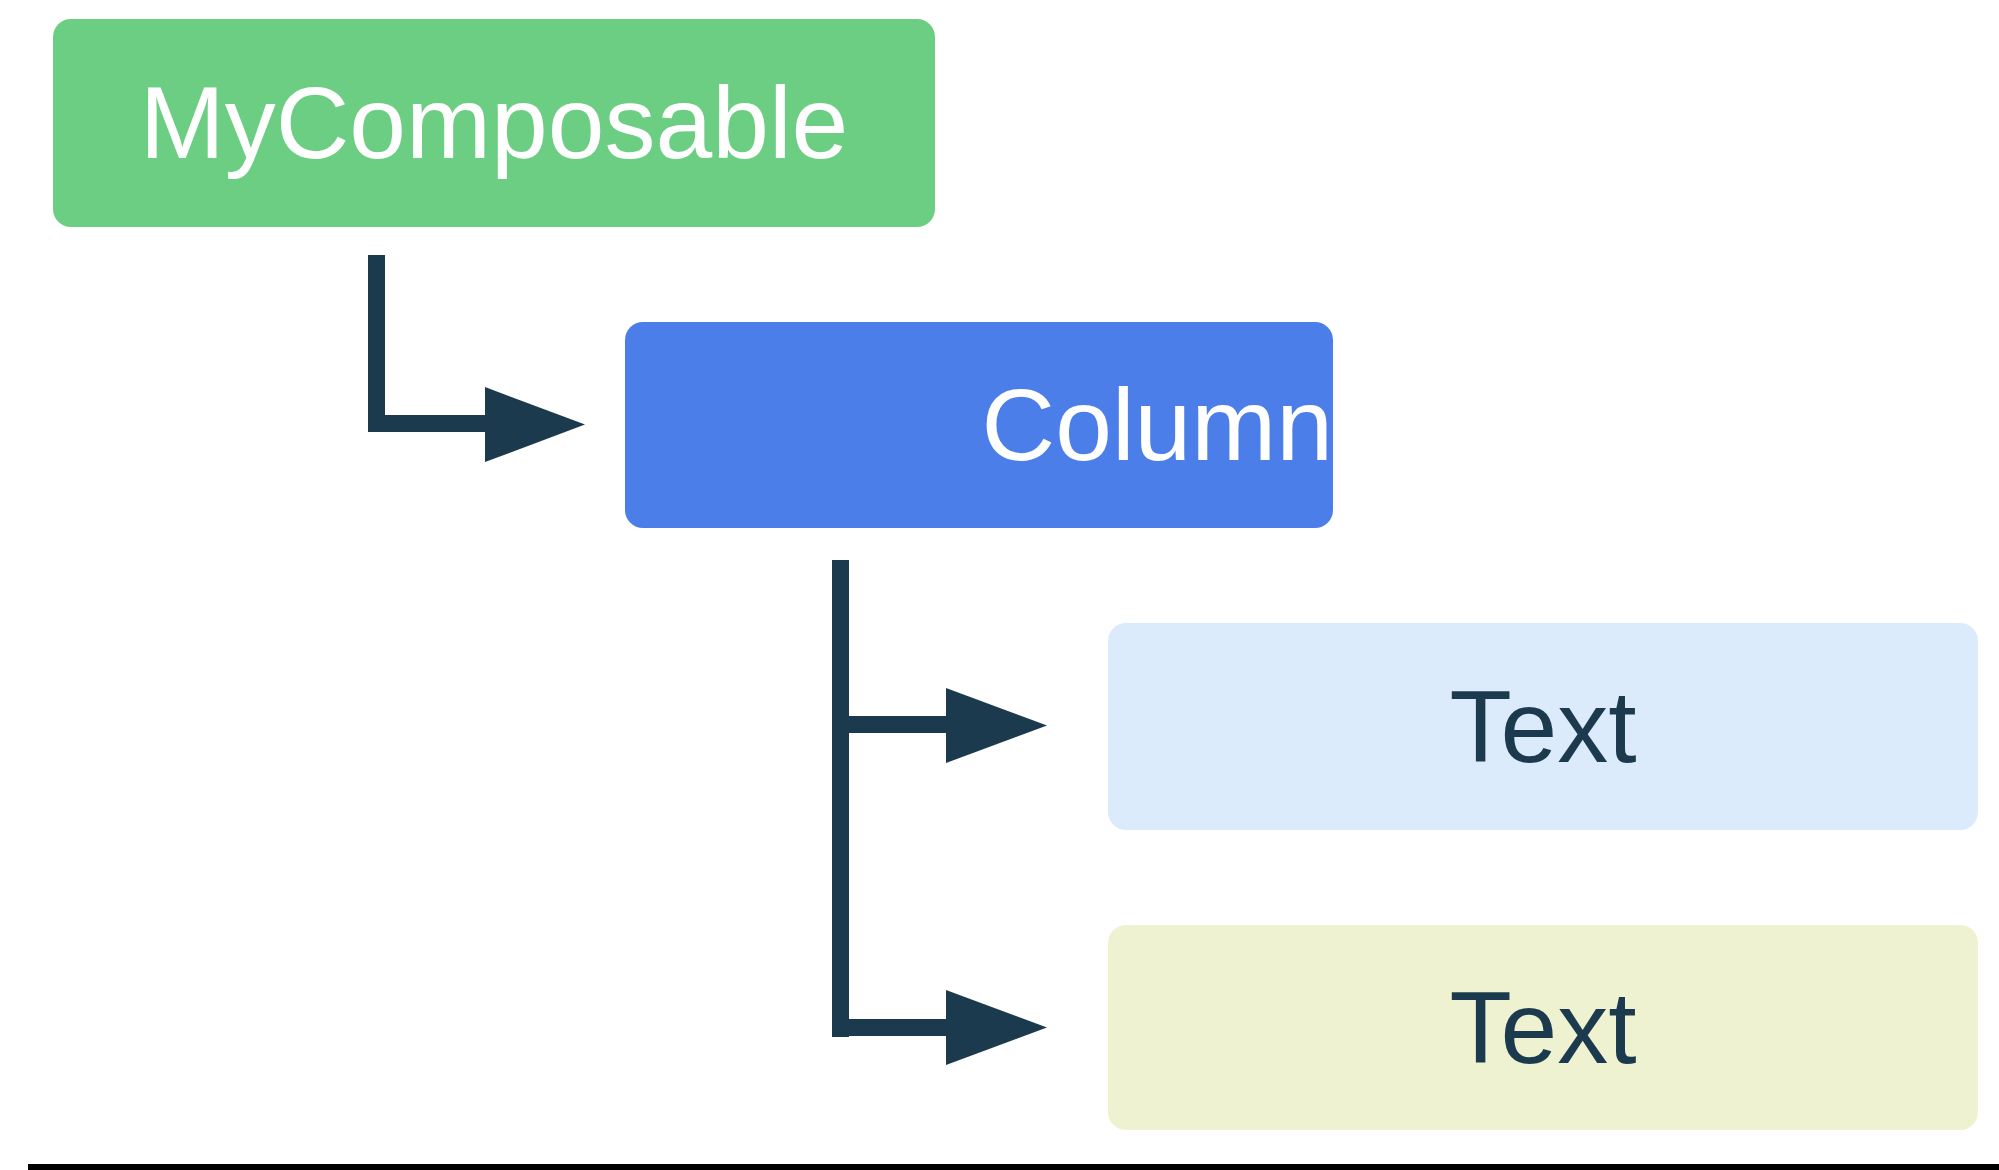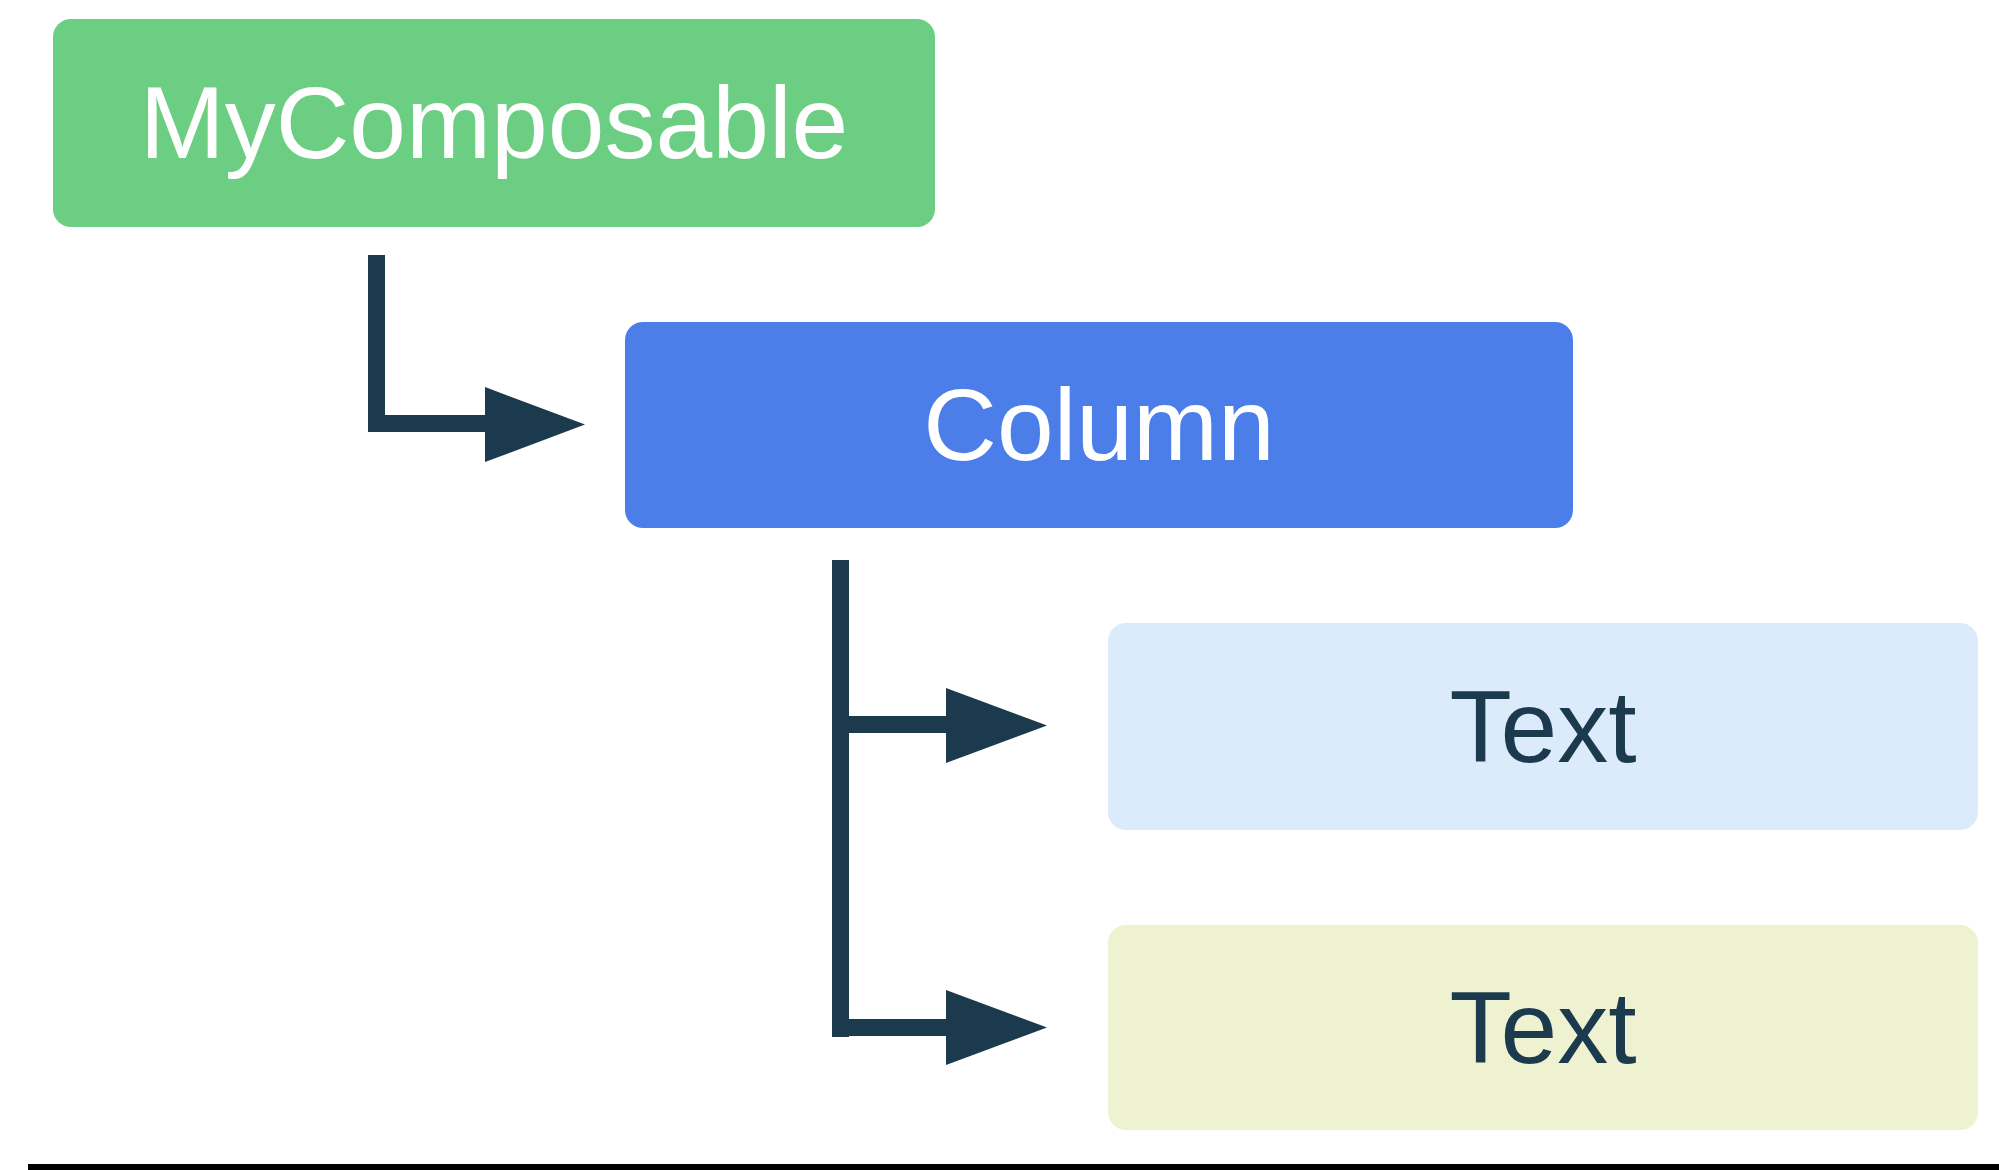--- a/index.html
+++ b/index.html
@@ -43,21 +43,21 @@
   .a1-h    { left: 340px; top: 415px;  width: 117px; height: 17px;  }
   .a1-head { left: 457px; top: 387px;  width: 100px; height: 75px;  }
   
   .a2-v     { left: 804px; top: 560px;  width: 17px;  height: 477px; }
   .a2-h1    { left: 804px; top: 716px;  width: 114px; height: 17px;  }
   .a2-head1 { left: 918px; top: 688px;  width: 101px; height: 75px;  }
   .a2-h2    { left: 804px; top: 1019px; width: 114px; height: 17px;  }
   .a2-head2 { left: 918px; top: 990px;  width: 101px; height: 75px;  }
   
   #node-mycomposable { left: 25px;   top: 19px;  width: 882px; height: 208px; }
-  #node-column       { left: 597px;  top: 322px; width: 948px; height: 206px; }
+  #node-column       { left: 597px;  top: 322px; width: 708px; height: 206px; justify-content: flex-end; }
   #node-text-1       { left: 1080px; top: 623px; width: 870px; height: 207px; }
   #node-text-2       { left: 1080px; top: 925px; width: 870px; height: 205px; }
   
   .bottom-line {
     position: absolute;
     left: 0;
     top: 1164px;
     width: 1999px;
     height: 6px;
   }

